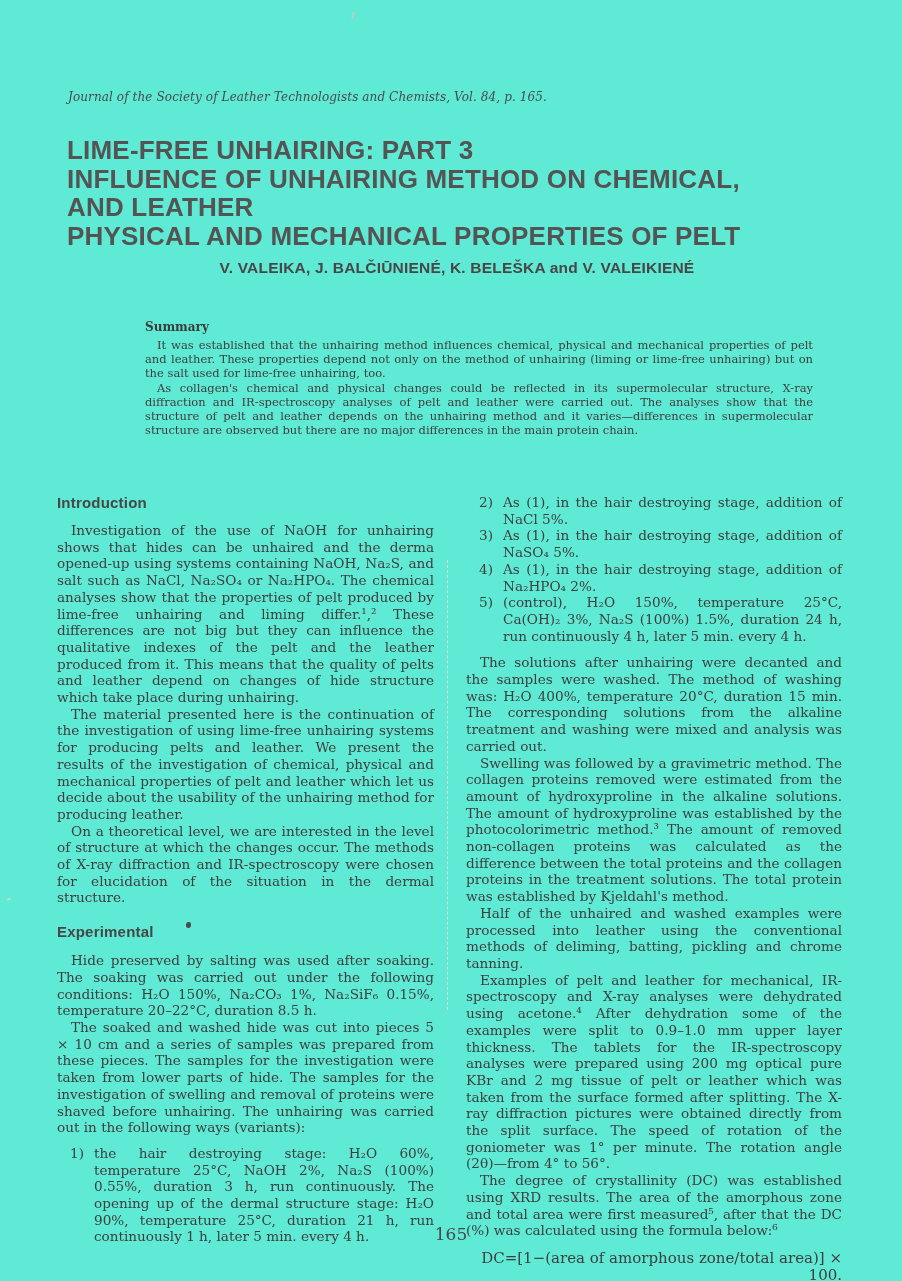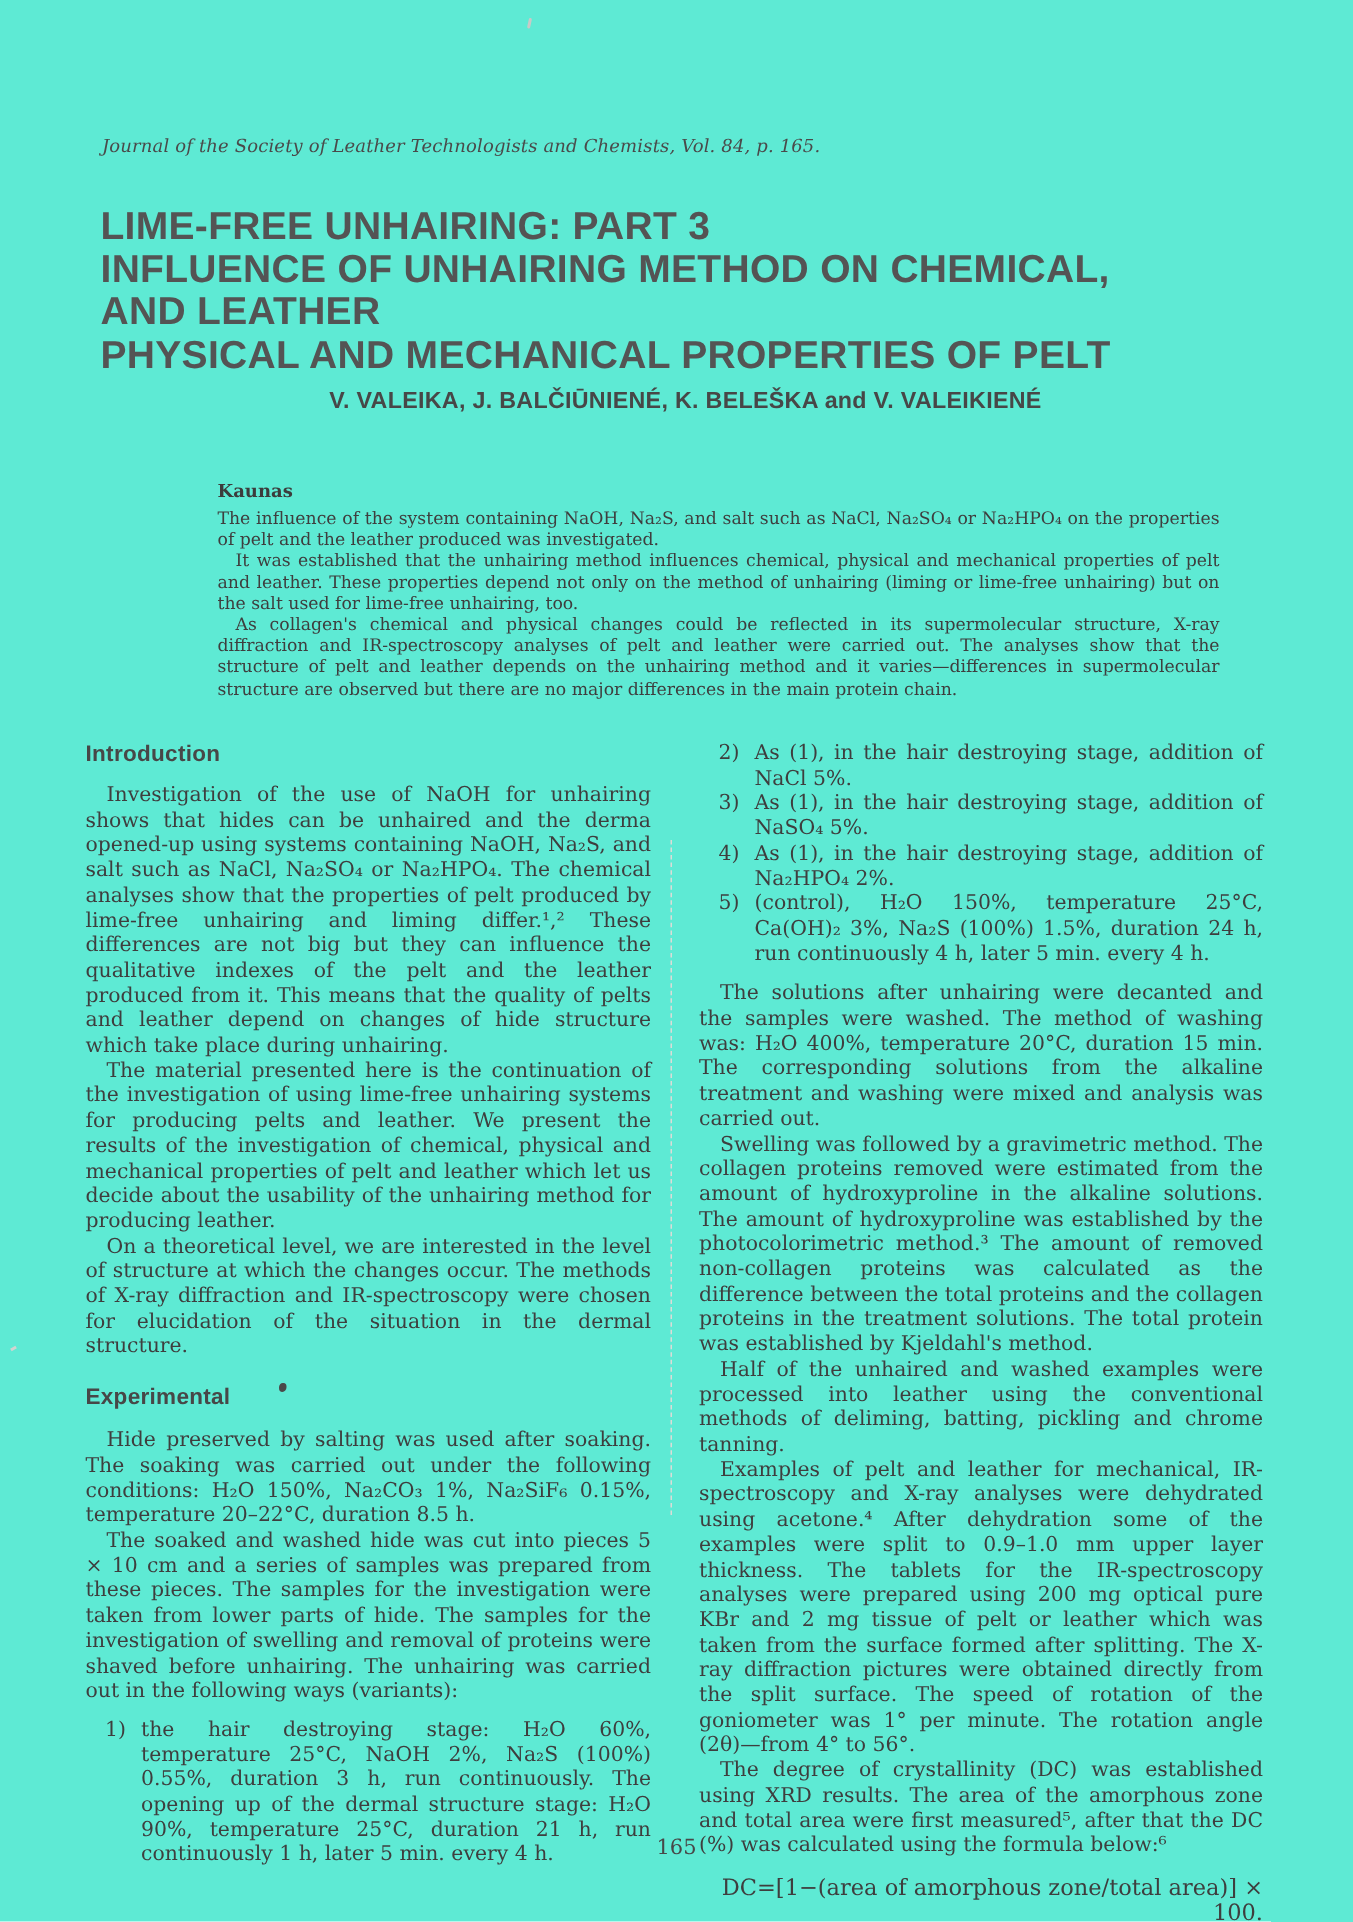--- a/index.html
+++ b/index.html
@@ -62,21 +62,21 @@
   }
   .variant .num{position:absolute;left:13px;top:0;}
   .cont-p{margin:0;}
   .cont-p.first{margin-top:10px;}
   .formula{
     margin-top:11px;font-size:15px;color:#3e3e3e;
     text-indent:0;padding-left:6px;text-align:right;
   }
   .page-number{
     position:absolute;left:0;top:1224px;width:902px;
-    text-align:center;font-size:14px;color:#484848;
+    text-align:center;font-size:17px;color:#484848;
   }
   .col-divider{
     position:absolute;left:447px;top:560px;height:450px;width:0;
     border-left:1px dashed #dcdcd6;
   }
   .speck-top{
     position:absolute;left:352px;top:12px;width:2px;height:7px;
     background:#c9c9c6;border-radius:2px;transform:rotate(12deg);
   }
   .speck-margin{
@@ -98,22 +98,21 @@
   <div class="title">
     <div>LIME-FREE UNHAIRING: PART 3</div>
     <div>INFLUENCE OF UNHAIRING METHOD ON CHEMICAL,</div>
     <div>AND LEATHER</div>
     <div>PHYSICAL AND MECHANICAL PROPERTIES OF PELT</div>
   </div>
 
   <div class="authors">V. VALEIKA, J. BALČIŪNIENÉ, K. BELEŠKA and V. VALEIKIENÉ</div>
 
   <div class="summary">
-    <div class="summary-heading">Kaunas</div>
-    <p>The influence of the system containing NaOH, Na₂S, and salt such as NaCl, Na₂SO₄ or Na₂HPO₄ on the properties of pelt and the leather produced was investigated.</p>
+    <div class="summary-heading">Summary</div>
     <p class="indent">It was established that the unhairing method influences chemical, physical and mechanical properties of pelt and leather. These properties depend not only on the method of unhairing (liming or lime-free unhairing) but on the salt used for lime-free unhairing, too.</p>
     <p class="indent">As collagen's chemical and physical changes could be reflected in its supermolecular structure, X-ray diffraction and IR-spectroscopy analyses of pelt and leather were carried out. The analyses show that the structure of pelt and leather depends on the unhairing method and it varies—differences in supermolecular structure are observed but there are no major differences in the main protein chain.</p>
   </div>
 
   <div class="col col-left">
     <div class="sec-heading">Introduction</div>
     <p class="body-p">Investigation of the use of NaOH for unhairing shows that hides can be unhaired and the derma opened-up using systems containing NaOH, Na₂S, and salt such as NaCl, Na₂SO₄ or Na₂HPO₄. The chemical analyses show that the properties of pelt produced by lime-free unhairing and liming differ.¹,² These differences are not big but they can influence the qualitative indexes of the pelt and the leather produced from it. This means that the quality of pelts and leather depend on changes of hide structure which take place during unhairing.</p>
     <p class="body-p">The material presented here is the continuation of the investigation of using lime-free unhairing systems for producing pelts and leather. We present the results of the investigation of chemical, physical and mechanical properties of pelt and leather which let us decide about the usability of the unhairing method for producing leather.</p>
     <p class="body-p">On a theoretical level, we are interested in the level of structure at which the changes occur. The methods of X-ray diffraction and IR-spectroscopy were chosen for elucidation of the situation in the dermal structure.</p>
 

